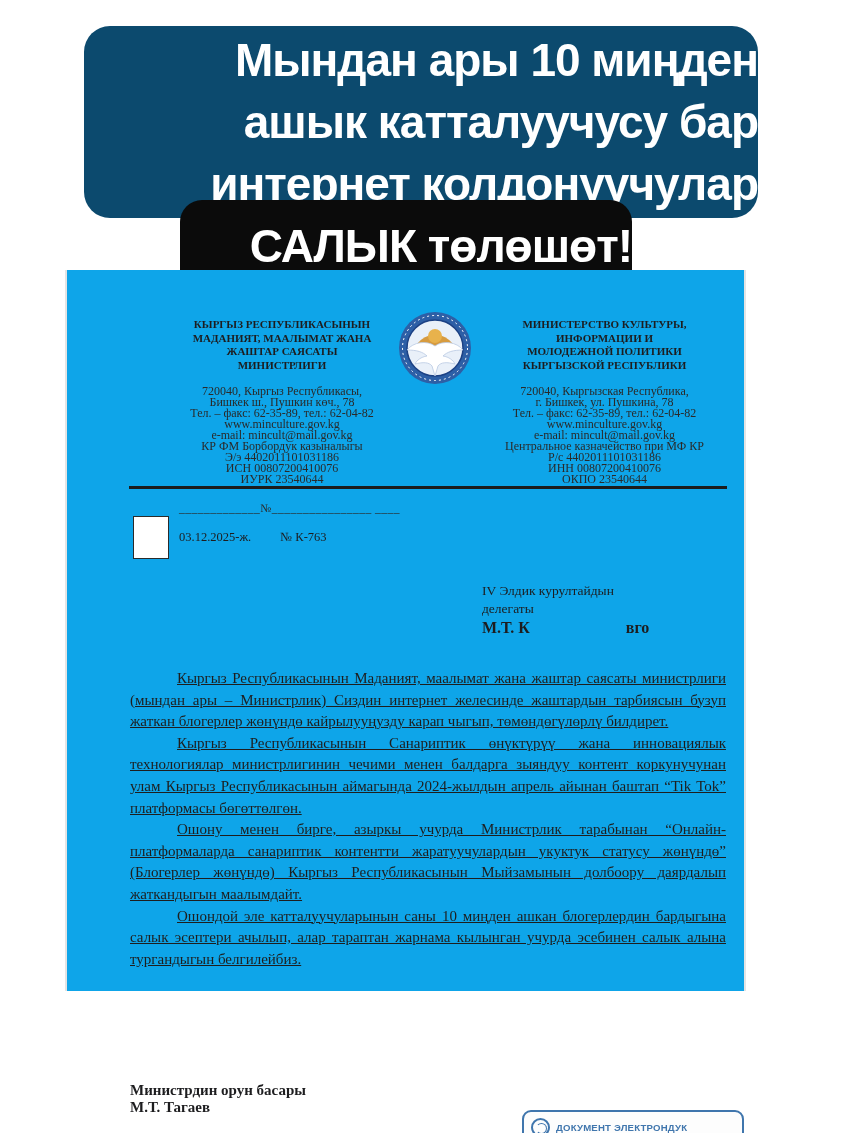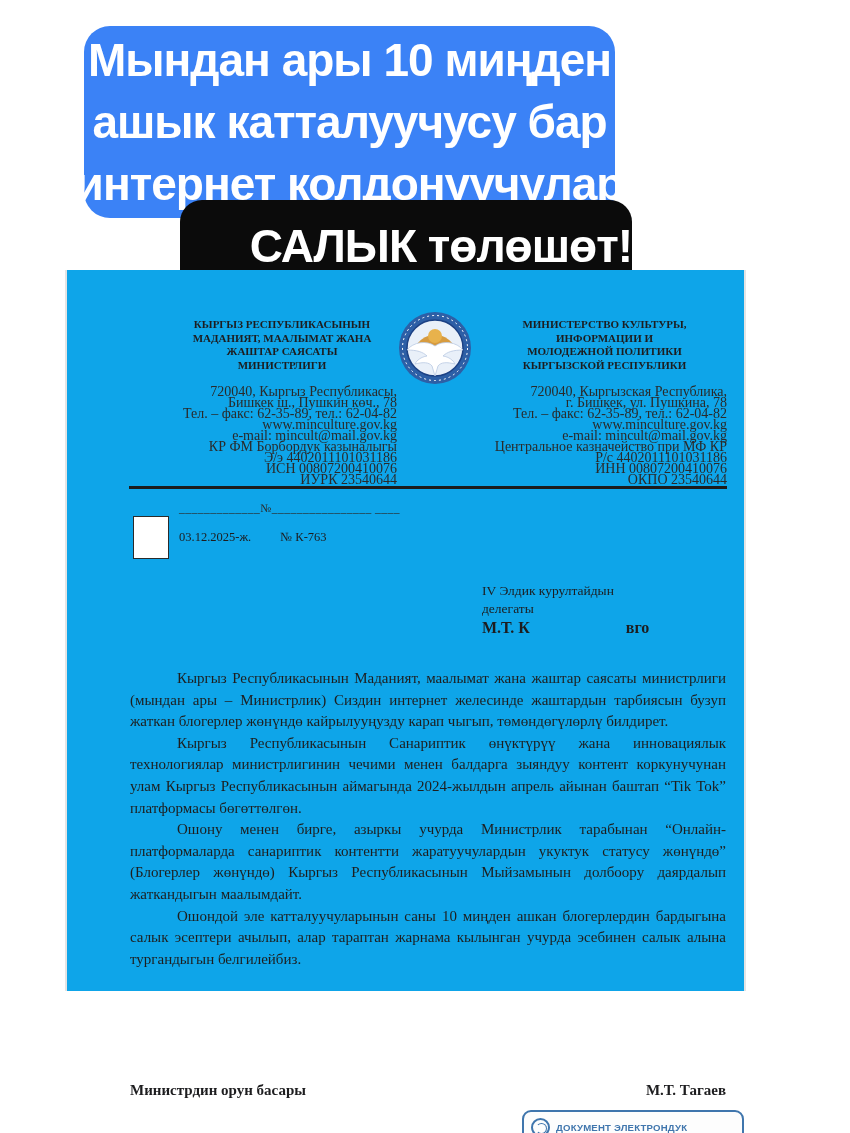--- a/index.html
+++ b/index.html
@@ -2,23 +2,23 @@
 <html><head>
 <meta charset="utf-8">
 <style>
   html,body{margin:0;padding:0;background:#ffffff;}
   #canvas{
     position:relative;width:850px;height:1133px;overflow:hidden;
     background:#ffffff;font-family:"Liberation Serif",serif;color:#1d1d1f;
   }
   
   .hl-main{
-    position:absolute;left:84px;top:26px;width:531px;height:192px;
-    background:#3b82f6;border-radius:26px;
-    display:flex;flex-direction:column;justify-content:center;align-items:center;
+    position:absolute;left:84px;top:26px;width:674px;height:192px;
+    background:#0c4a6e;border-radius:26px;
+    display:flex;flex-direction:column;justify-content:center;align-items:flex-end;
   }
   .hl-sub{
     position:absolute;left:180px;top:200px;width:452px;height:92px;
     background:#0b0b0b;border-radius:22px;
     display:flex;justify-content:flex-end;align-items:center;
   }
   .hl-line{
     font-family:"Liberation Sans",sans-serif;font-weight:700;
     font-size:46px;line-height:62px;color:#ffffff;letter-spacing:-1px;
     white-space:nowrap;
@@ -26,38 +26,38 @@
   
   .page{
     position:absolute;left:65px;top:270px;width:677px;height:721px;
     background:#0ea5e9;border-left:2px solid #e4e4e4;border-right:2px solid #e4e4e4;
   }
   
   .org{position:absolute;text-align:center;font-weight:700;font-size:11px;line-height:13.5px;}
   .org-left{left:100px;top:48px;width:230px;}
   .org-right{left:415px;top:48px;width:245px;}
   .emblem{position:absolute;left:330px;top:40px;width:76px;height:76px;}
-  .addr{position:absolute;text-align:right;font-size:14px;line-height:11px;color:#2a2a2a;}
+  .addr{position:absolute;text-align:center;font-size:12px;line-height:11px;color:#2a2a2a;}
   .addr-left{left:100px;top:116px;width:230px;}
   .addr-right{left:415px;top:116px;width:245px;}
   .rule{position:absolute;left:62px;top:216px;width:598px;height:3px;background:#1c1c1c;}
   
   .ref-line{position:absolute;left:112px;top:232px;font-size:11.5px;color:#2a2a2a;letter-spacing:0.5px;}
   .corner-box{position:absolute;left:66px;top:246px;width:34px;height:41px;border:1.6px solid #2a2a2a;background:#fff;}
   .date-row{position:absolute;left:112px;top:260px;font-size:12.5px;color:#1d1d1f;}
   .date-row .num{margin-left:26px;}
   
   .recipient{position:absolute;left:415px;top:312px;width:250px;font-size:13.5px;line-height:17.5px;}
   .recipient .name{font-weight:700;font-size:16px;margin-top:2px;display:flex;align-items:baseline;}
   .recipient .redact{display:inline-block;width:96px;height:12px;}
   
   .body-text{position:absolute;left:63px;top:398px;width:596px;font-size:15px;line-height:21.6px;text-align:justify;color:#1e1e1e;}
-  .body-text p{margin:0;text-indent:47px;}
+  .body-text p{margin:0;text-indent:47px;text-decoration:underline;}
   
-  .sig{position:absolute;left:63px;top:812px;width:596px;display:flex;justify-content:space-between;font-weight:700;font-size:15px;}
+  .sig{position:absolute;left:63px;top:812px;width:596px;display:flex;justify-content:space-between;font-weight:700;font-size:15px;flex-direction:column;}
   
   .stamp{
     position:absolute;left:455px;top:840px;width:222px;height:48px;
     border:2.5px solid #4076ad;border-radius:9px;background:#fdfdfd;
     display:flex;align-items:flex-start;gap:6px;padding:6px 7px;box-sizing:border-box;
   }
   .stamp-icon{width:19px;height:19px;border:2px solid #4076ad;border-radius:50%;
     box-sizing:border-box;position:relative;flex:0 0 auto;}
   .stamp-icon::after{content:"";position:absolute;left:3px;top:3px;width:9px;height:9px;
     border:1.6px solid #4076ad;border-radius:50%;border-left-color:transparent;}

